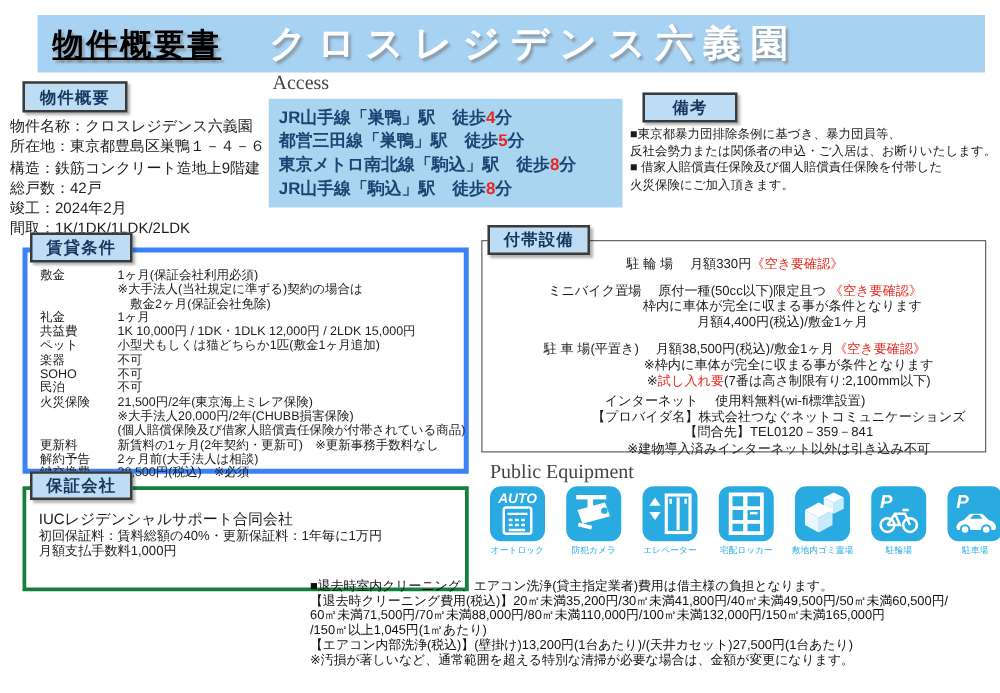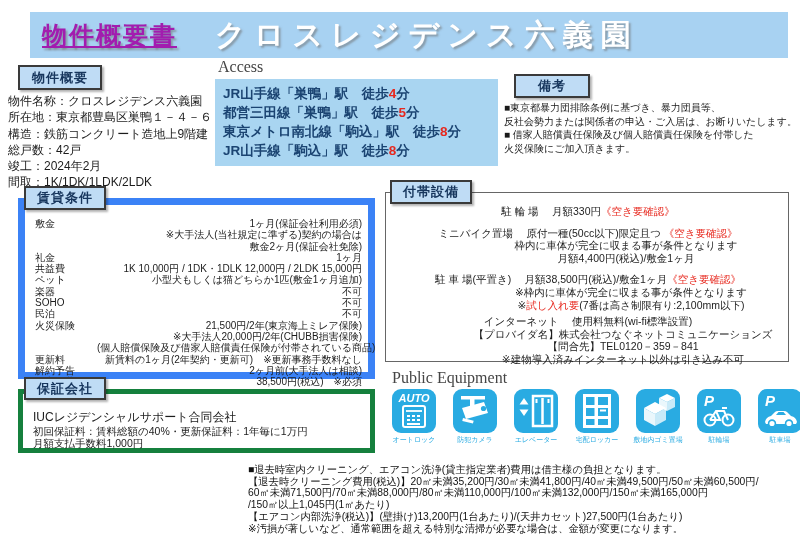--- a/index.html
+++ b/index.html
@@ -2,21 +2,21 @@
 <html><head>
 <meta charset="utf-8">
 <style>
   * { margin:0; padding:0; box-sizing:border-box; }
   body { background:#fff; font-family:"Liberation Sans","DejaVu Sans",sans-serif; }
   .page { position:relative; width:800px; height:554px; background:#ffffff; overflow:hidden; }
 
   
   .band { position:absolute; left:30px; top:12px; width:758px; height:46px;
           background:#a8d2f2; display:flex; align-items:center; }
-  .doc-type { color:#a21caf; font-weight:bold; font-size:25px; margin-left:12px;
+  .doc-type { color:#000000; font-weight:bold; font-size:25px; margin-left:12px;
               text-decoration:underline; letter-spacing:2px;
               text-shadow:2px 2px 2px rgba(110,110,110,.55); white-space:nowrap; }
   .main-title { color:#fff; font-weight:bold; font-size:30px; letter-spacing:8px;
                 margin-left:38px; text-shadow:2px 2px 2px rgba(110,110,110,.55); white-space:nowrap; }
 
   
   .sec-label { position:absolute; background:#bfdcf5; border:2px solid #3a3a3a;
                box-shadow:2px 2px 2px rgba(0,0,0,.3); color:#17365d; font-weight:bold;
                font-size:13px; display:flex; align-items:center; justify-content:center;
                letter-spacing:1px; z-index:3; }
@@ -32,29 +32,29 @@
                 background:#a9d5f1; padding:5px 8px; }
   .access-box .aline { font-size:13.5px; font-weight:bold; color:#1b4472; line-height:19px; white-space:nowrap; }
   .red { color:#e7281e; }
 
   
   .remarks-lines { position:absolute; left:504px; top:101px; width:295px;
                    font-size:10px; line-height:13.6px; color:#1a1a1a; white-space:nowrap; }
 
   
   .rental-box { position:absolute; left:18px; top:198px; width:357px; height:181px;
-                border:7px solid #3b82f6; background:#fff; }
+                border:4px solid #3b82f6; background:#fff; }
   .rental-rows { padding:13px 6px 4px 10px; }
   .rrow { display:flex; font-size:10px; line-height:11.3px; color:#1c1c1c; white-space:nowrap; }
   .rterm { width:62px; flex:0 0 62px; }
-  .rval  { flex:1;text-align:right; }
-
-  
-  .guar-box { position:absolute; left:18px; top:389px; width:357px; height:64px;
-              border:5px solid #15803d; background:#fff; }
+  .rval  { flex:1; }
+
+  
+  .guar-box { position:absolute; left:18px; top:389px; width:357px; height:84px;
+              border:3px solid #15803d; background:#fff; }
   .guar-lines { padding:17px 6px 4px 10px; font-size:10.5px; line-height:12px;
                 color:#1c1c1c; white-space:nowrap; }
   .guar-lines .gl0 { font-size:12px; line-height:13.5px; }
 
   
   .fac-box { position:absolute; left:385px; top:192px; width:404px; height:170px;
              border:1px solid #666; background:#fff; }
   .fac-lines { padding:12px 6px 4px 8px; }
   .fline { font-size:10.5px; line-height:12.6px; color:#1c1c1c; white-space:nowrap;text-align:center; }
   .fline.gap { margin-top:9px; }

